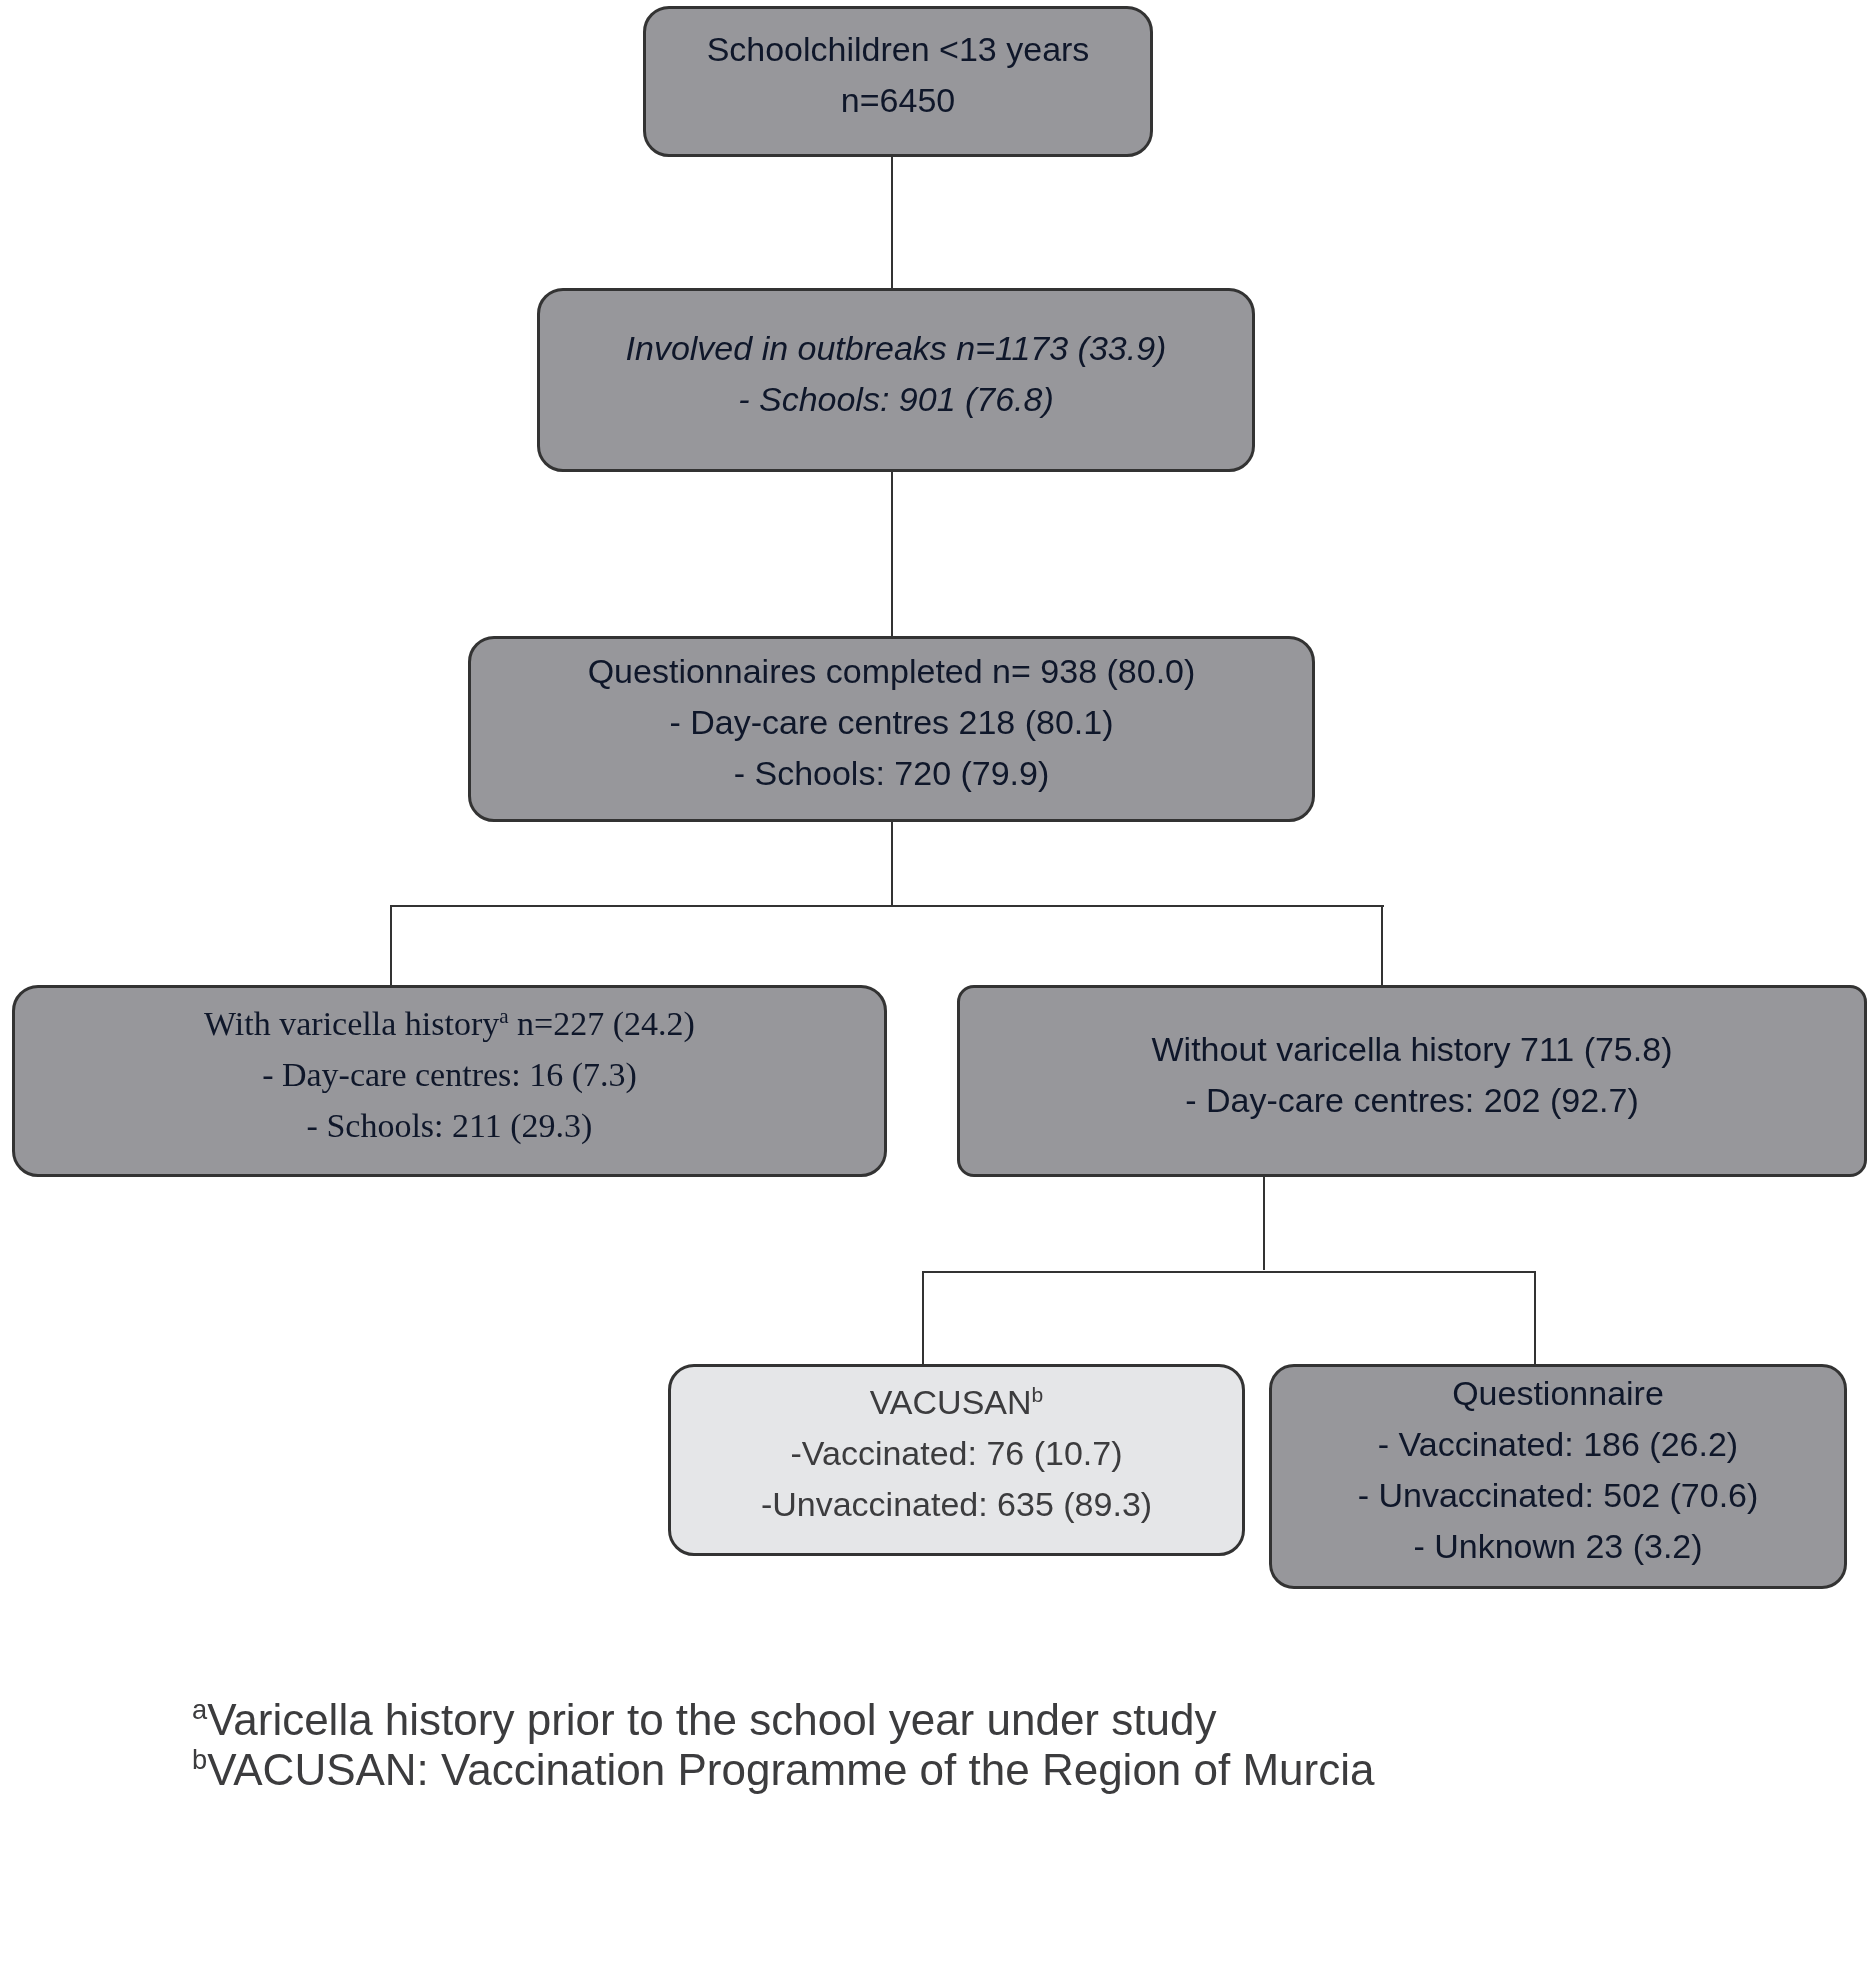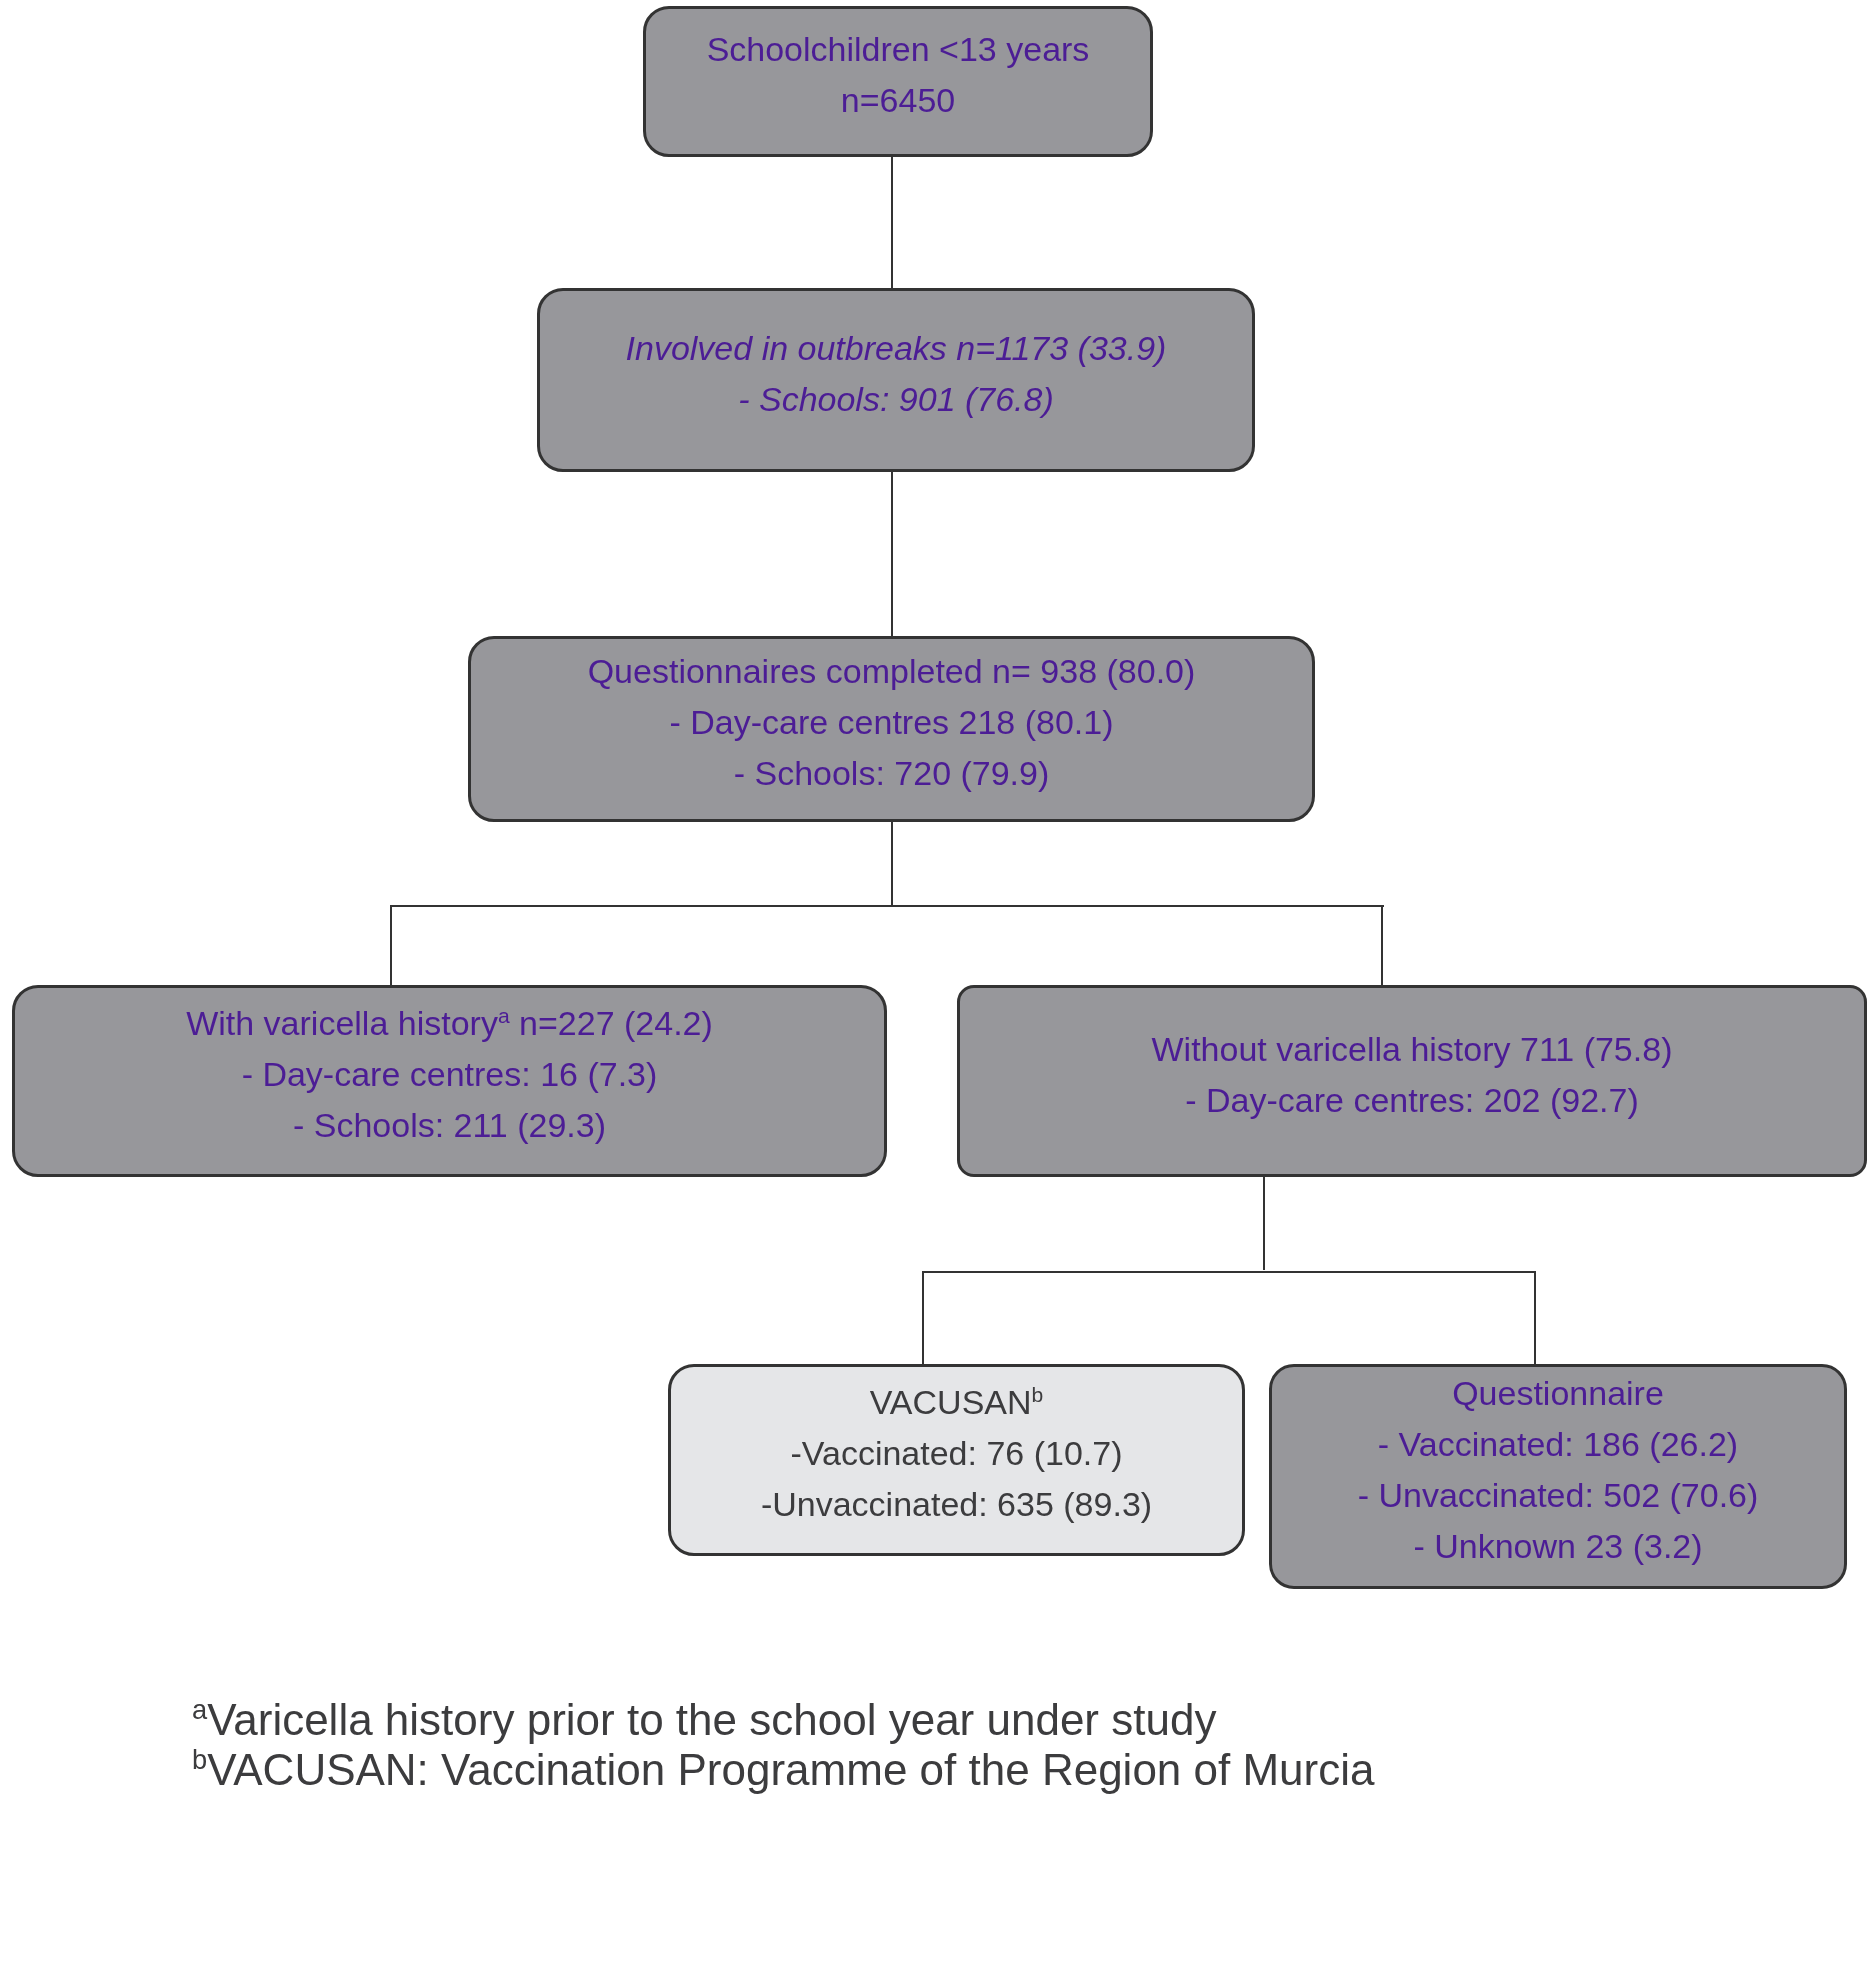--- a/index.html
+++ b/index.html
@@ -24,21 +24,21 @@
     flex-direction: column;
     justify-content: center;
     align-items: center;
     text-align: center;
     font-size: 34px;
     line-height: 51px;
     padding: 7.6px 15px 20px 15px;
   }
   .box.dark {
     background: #97979b;
-    color: #4c1d95;
+    color: #0f172a;
   }
   .box.light {
     background: #e5e6e8;
     color: #3c3c3e;
   }
   .box .line { white-space: nowrap; }
   sup {
     font-size: 0.62em;
     line-height: 0;
     vertical-align: super;
@@ -104,21 +104,21 @@
     <div class="line">Involved in outbreaks n=1173 (33.9)</div>
     <div class="line">- Schools: 901 (76.8)</div>
   </div>
 
   <div class="box dark" style="left:468px; top:636px; width:847px; height:186px;">
     <div class="line">Questionnaires completed n= 938 (80.0)</div>
     <div class="line">- Day-care centres 218 (80.1)</div>
     <div class="line">- Schools: 720 (79.9)</div>
   </div>
 
-  <div class="box dark" style="left:12px; top:985px; width:875px; height:192px;">
+  <div class="box dark" style="left:12px; top:985px; width:875px; height:192px;font-family:Liberation Serif, serif;">
     <div class="line"><span>With varicella history</span><sup>a</sup><span> n=227 (24.2)</span></div>
     <div class="line">- Day-care centres: 16 (7.3)</div>
     <div class="line">- Schools: 211 (29.3)</div>
   </div>
 
   <div class="box dark" style="left:957px; top:985px; width:910px; height:192px;border-radius:17px;">
     <div class="line">Without varicella history 711 (75.8)</div>
     <div class="line">- Day-care centres: 202 (92.7)</div>
   </div>
 

